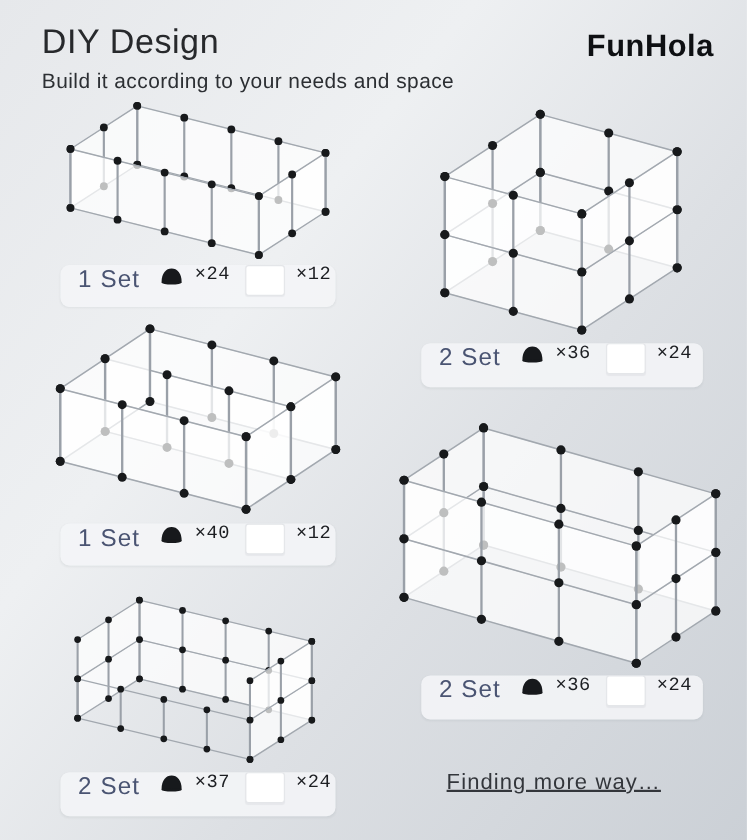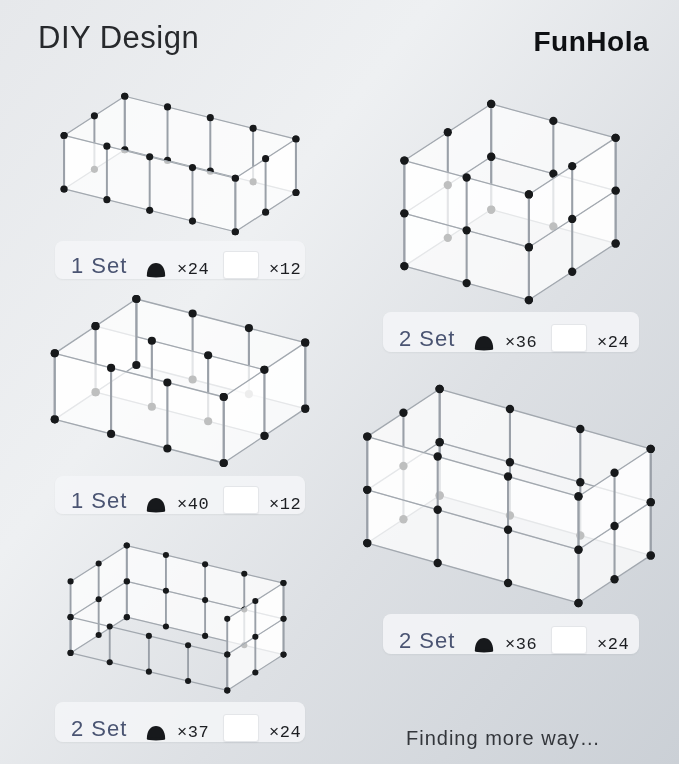--- a/index.html
+++ b/index.html
@@ -16,35 +16,35 @@
   }
   .page-subtitle{
     position:absolute;left:38px;top:64px;
     font-size:19px;color:#2c2f33;letter-spacing:.4px;font-weight:400;
   }
   .brand{
     position:absolute;right:30px;top:26px;
     font-size:28px;color:#0e1013;font-weight:700;letter-spacing:.5px;
   }
   .footnote{
-    position:absolute;left:406px;top:727px;
-    font-size:20px;color:#33363b;letter-spacing:1px;
+    position:absolute;left:406px;top:700px;
+    font-size:20px;color:#33363b;letter-spacing:1px;text-decoration:underline;
   }
   .fig{position:absolute;margin:0;}
   .fig svg{width:100%;height:100%;display:block;}
   .panel{fill:rgba(255,255,255,.72);stroke:#dcdee1;stroke-width:1;}
   .rail{stroke:#a2a8af;stroke-width:1.4;}
   .post{stroke:#9aa0a8;stroke-width:2.2;stroke-linecap:round;}
   .dot{fill:#17191b;}
   .pill{
     position:absolute;height:40px;
     background:rgba(244,245,247,.88);
     border-radius:8px;
     box-shadow:0 1px 2px rgba(40,45,55,.06);
-    display:flex;align-items:flex-end;
+    display:flex;align-items:flex-start;
     padding:0 14px 0 16px;box-sizing:border-box;
   }
   .set-label{
     width:68px;flex:0 0 auto;
     font-size:22px;color:#4a5472;letter-spacing:1px;
   }
   .ball-icon{flex:0 0 auto;width:22px;height:19px;margin-left:6px;}
   .ball-icon svg{width:100%;height:100%;display:block;}
   .ball-icon path,.ball-icon ellipse{fill:#17191c;}
   .count{
@@ -57,20 +57,21 @@
     box-shadow:0 1px 1px rgba(40,45,55,.05);
   }
 </style>
 </head>
 <body>
 
 <div class="canvas">
 
   <div class="page-title">DIY Design</div>
   <div class="brand">FunHola</div>
+  <div class="page-subtitle">Build it according to your needs and space</div>
 
   <figure class="fig" style="left:46px;top:90px;width:268px;height:148px">
     <svg preserveAspectRatio="xMidYMid meet" viewBox="-75 -67 274 166">
         <polygon class="panel" points="0.0,0.0 48.0,12.0 48.0,-48.0 0.0,-60.0"></polygon>
         <polygon class="panel" points="48.0,12.0 96.0,24.0 96.0,-36.0 48.0,-48.0"></polygon>
         <polygon class="panel" points="96.0,24.0 144.0,36.0 144.0,-24.0 96.0,-36.0"></polygon>
         <polygon class="panel" points="144.0,36.0 192.0,48.0 192.0,-12.0 144.0,-24.0"></polygon>
         <line class="rail" x1="0" y1="0" x2="192" y2="48"></line>
         <line class="rail" x1="0" y1="-60" x2="192" y2="-12"></line>
         <line class="post" x1="0" y1="0" x2="0" y2="-60"></line>

